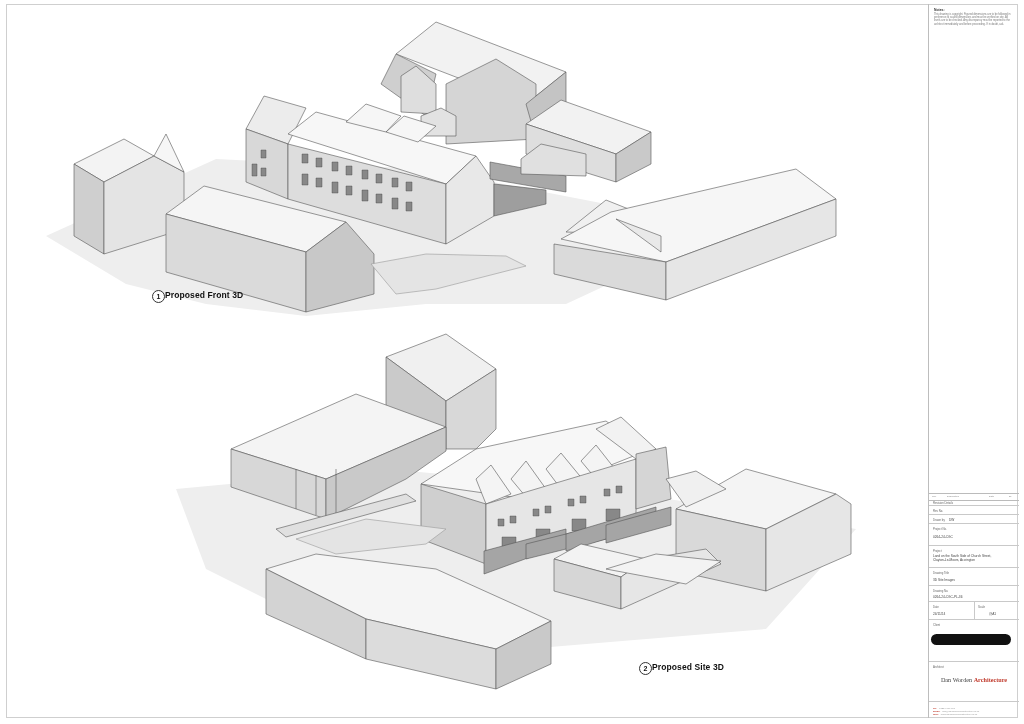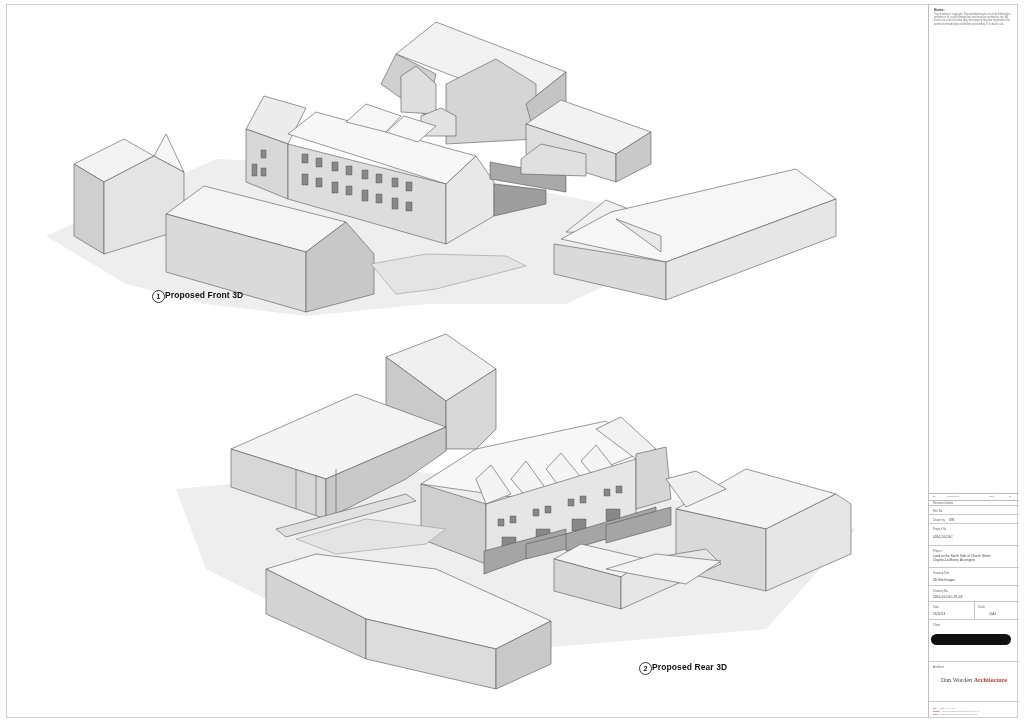--- a/index.html
+++ b/index.html
@@ -172,21 +172,21 @@
         <polygon points="260,240 310,225 430,240 545,292 490,320 360,290" fill="#f5f5f5"></polygon>
         <polygon points="260,240 360,290 360,330 260,285" fill="#d3d3d3"></polygon>
         <polygon points="360,290 490,320 490,360 360,330" fill="#dcdcdc"></polygon>
         <polygon points="490,320 545,292 545,335 490,360" fill="#c9c9c9"></polygon>
 
         <polygon points="290,210 360,190 440,200 420,215 330,225" fill="#e4e4e4" stroke="#999"></polygon>
       </g>
     </svg>
     <div class="view-label" style="left:633px;top:658px;">
       <span class="view-num">2</span>
-      <span class="view-title">Proposed Rear 3D</span>
+      <span class="view-title">Proposed Site 3D</span>
     </div>
   </div>
 
   <div class="titleblock">
     <div class="notes">
       <div class="notes-head">Notes:</div>
       <div class="notes-body">This drawing is copyright. Figured dimensions are to be followed in preference to scaled dimensions and must be verified on site. All levels are to be checked. Any discrepancy must be reported to the architect immediately and before proceeding. If in doubt, ask.</div>
     </div>
 
     <div class="tb-rev">

